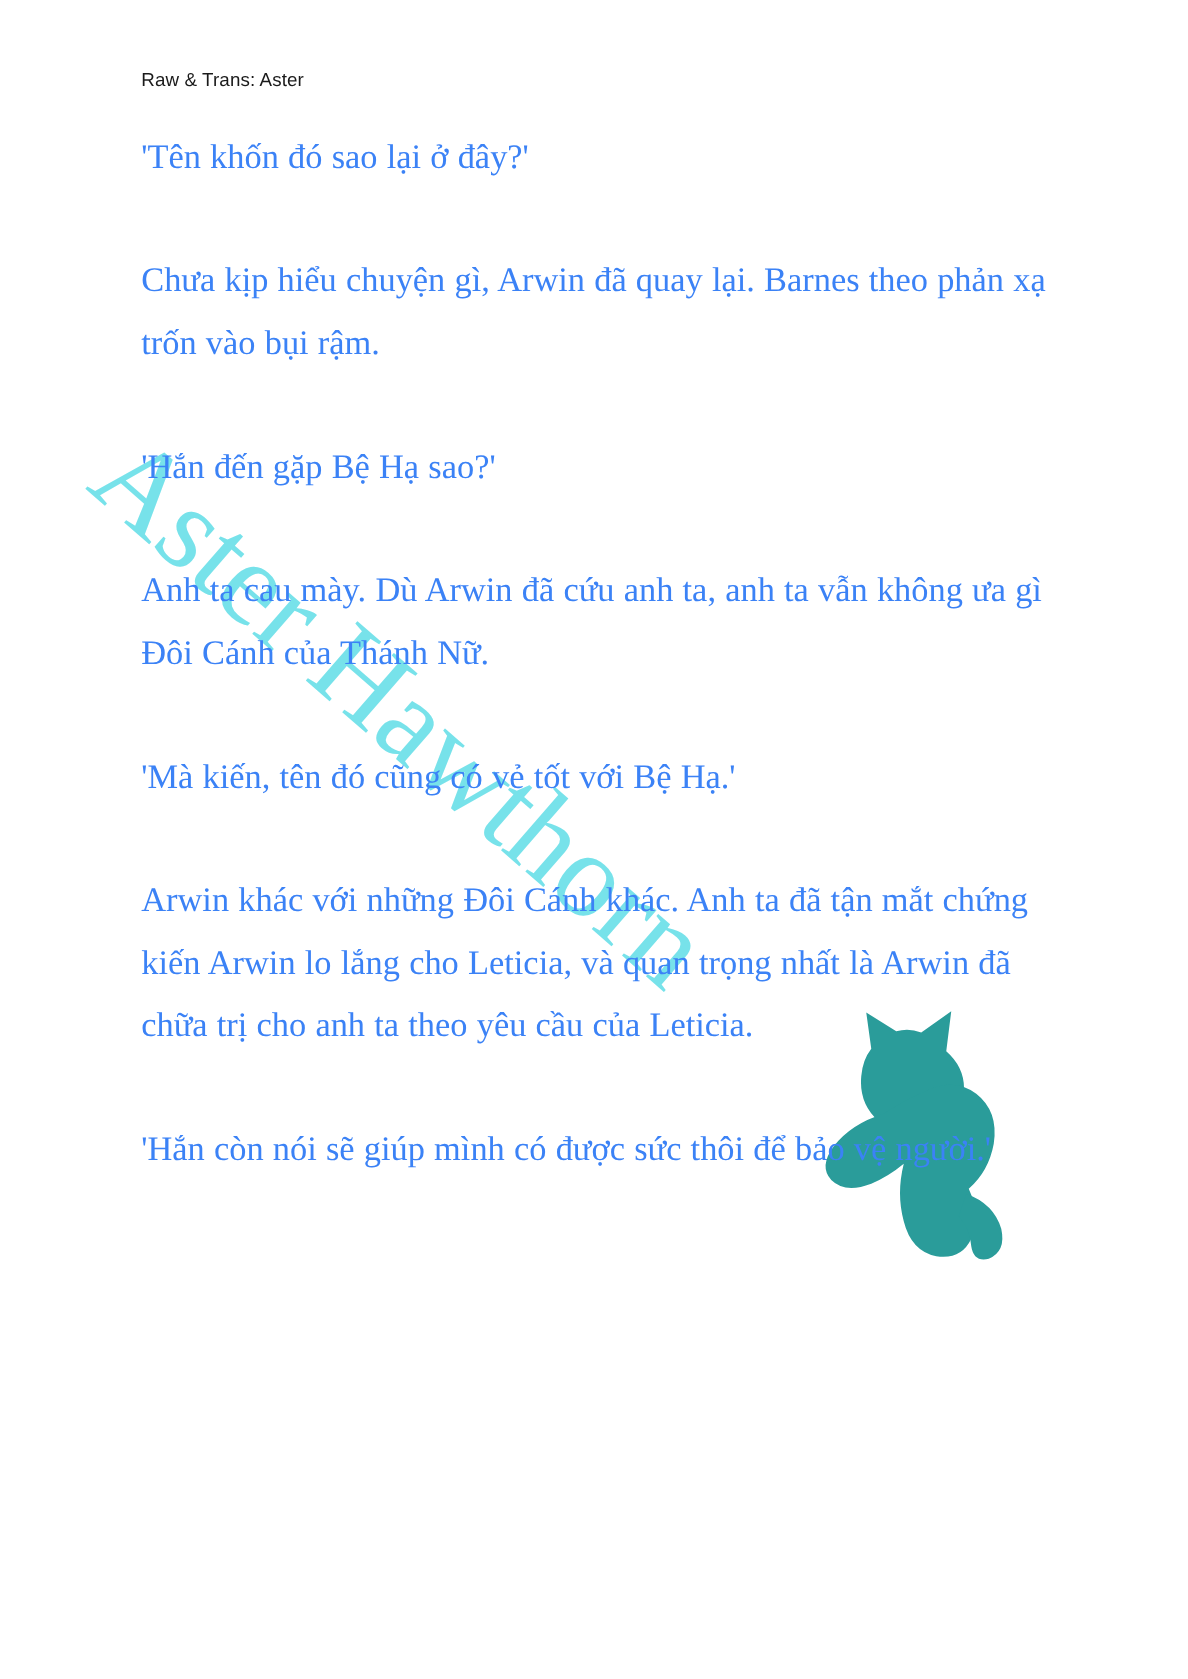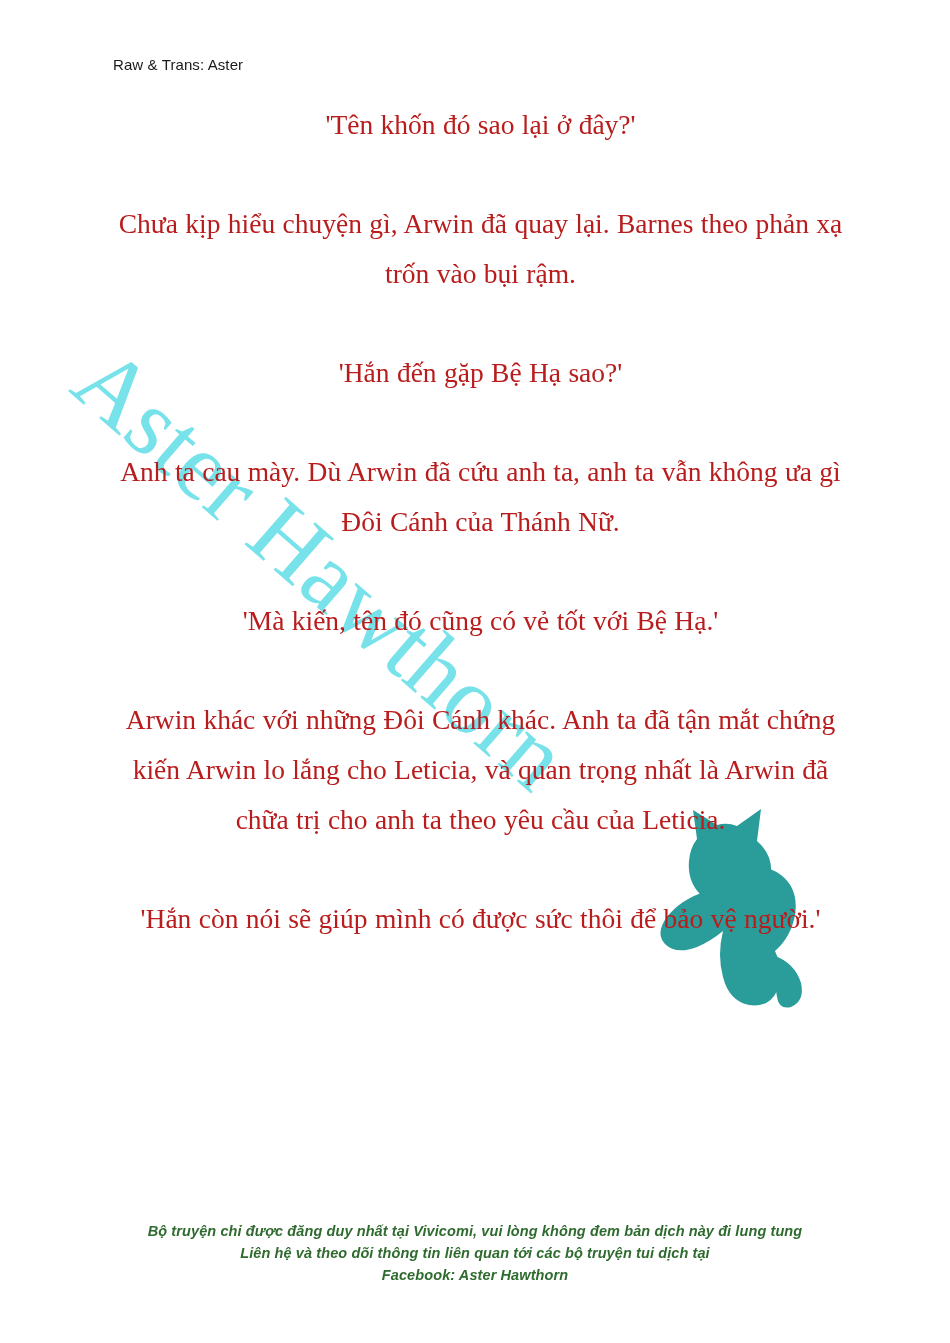--- a/index.html
+++ b/index.html
@@ -72,23 +72,23 @@
     position: absolute;
     left: 113px;
     top: 100px;
     width: 735px;
     z-index: 5;
   }
   .para {
     font-family: "Liberation Serif", serif;
     font-size: 27.5px;
     line-height: 50px;
-    color: #b91c1c;
+    color: #3b82f6;
     margin: 0 0 49px 0;
-    text-align: center;
+    text-align: left;
     word-spacing: 0.5px;
   }
   .para:last-child { margin-bottom: 0; }
 
   
   .footer-note {
     position: absolute;
     left: 0;
     right: 0;
     top: 1220px;
@@ -147,20 +147,15 @@
   <div class="content">
     <p class="para">'Tên khốn đó sao lại ở đây?'</p>
     <p class="para">Chưa kịp hiểu chuyện gì, Arwin đã quay lại. Barnes theo phản xạ trốn vào bụi rậm.</p>
     <p class="para">'Hắn đến gặp Bệ Hạ sao?'</p>
     <p class="para">Anh ta cau mày. Dù Arwin đã cứu anh ta, anh ta vẫn không ưa gì Đôi Cánh của Thánh Nữ.</p>
     <p class="para">'Mà kiến, tên đó cũng có vẻ tốt với Bệ Hạ.'</p>
     <p class="para">Arwin khác với những Đôi Cánh khác. Anh ta đã tận mắt chứng kiến Arwin lo lắng cho Leticia, và quan trọng nhất là Arwin đã chữa trị cho anh ta theo yêu cầu của Leticia.</p>
     <p class="para">'Hắn còn nói sẽ giúp mình có được sức thôi để bảo vệ người.'</p>
   </div>
 
-  <div class="footer-note">
-    <div>Bộ truyện chỉ được đăng duy nhất tại Vivicomi, vui lòng không đem bản dịch này đi lung tung</div>
-    <div>Liên hệ và theo dõi thông tin liên quan tới các bộ truyện tui dịch tại</div>
-    <div>Facebook: Aster Hawthorn</div>
-  </div>
 
 
 </div>
 
 </body></html>

